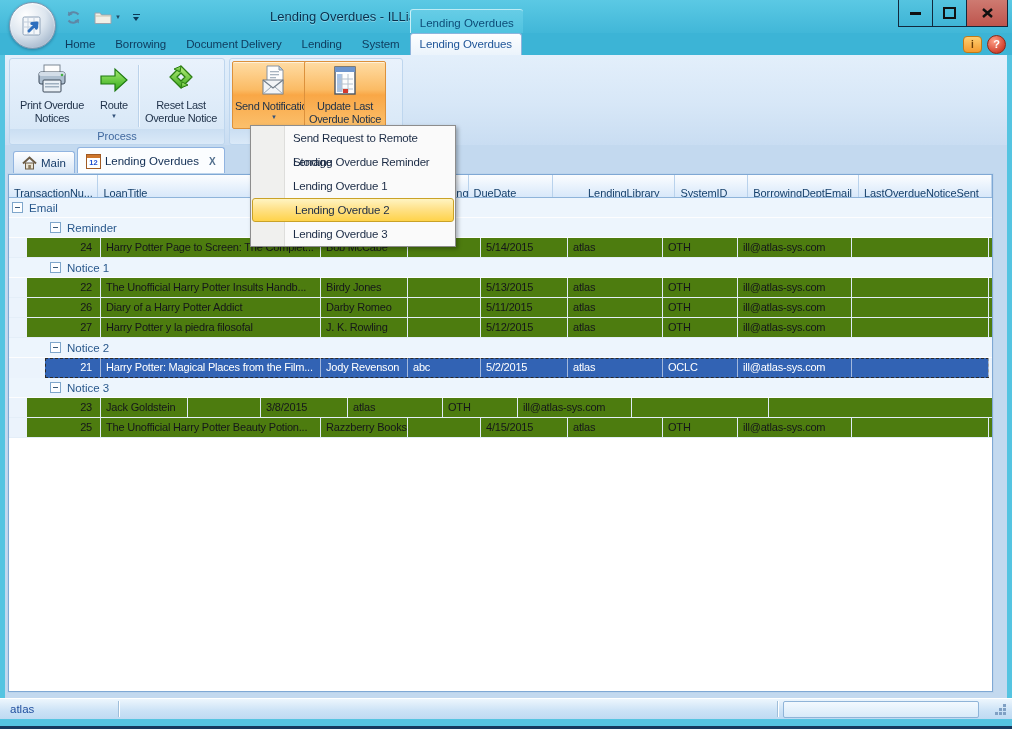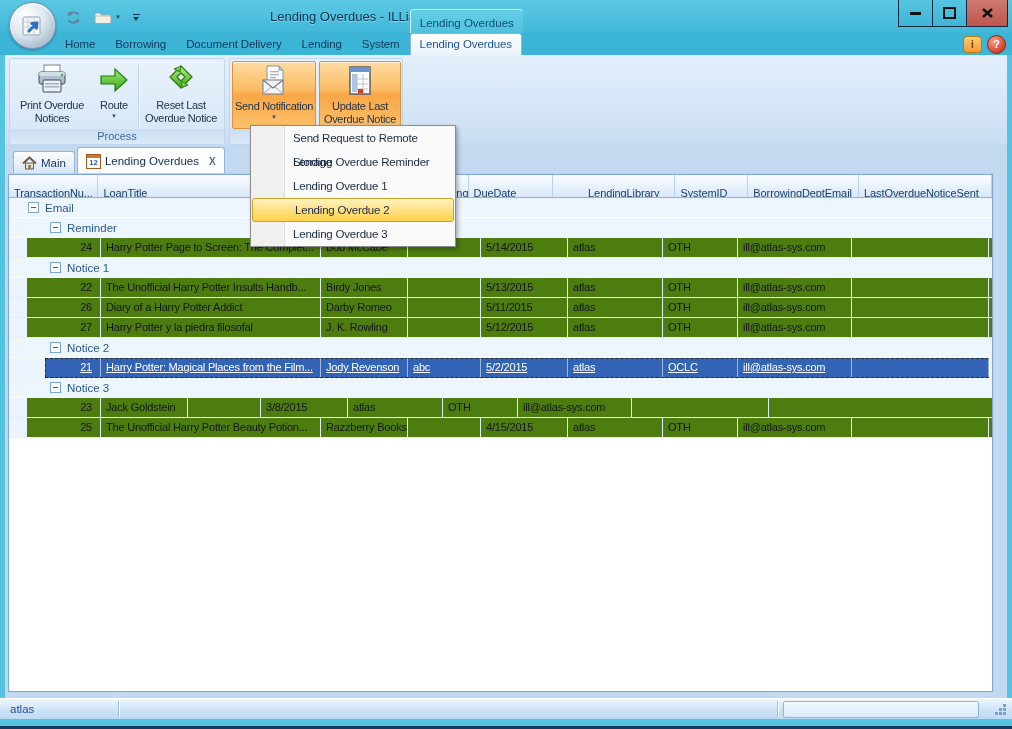--- a/index.html
+++ b/index.html
@@ -70,37 +70,37 @@
               border:1px solid #7FA8D4;box-shadow:0 0 0 1px #BCD4EC;}
   .grid-header{display:flex;height:22px;background:linear-gradient(#FBFDFF,#D8E8FA);
                border-bottom:1px solid #8FB4DA;}
   .hcell{box-sizing:border-box;height:22px;line-height:21px;padding:8px 5px;font-size:11px;
          letter-spacing:-.1px;color:#16406B;border-right:1px solid #B9D2EC;overflow:hidden;
          white-space:nowrap;}
   .hcell:nth-child(4){padding-left:44px;}
   #grid-body{position:relative;}
   .row{position:relative;height:20px;box-sizing:border-box;overflow:hidden;}
   .row.group{background:#EDF5FD;border-bottom:1px solid #FDFDFE;display:flex;align-items:center;}
-  .row.group.lvl0{padding-left:19px;}
+  .row.group.lvl0{padding-left:3px;}
   .row.group.lvl1{padding-left:41px;}
   .cbox{width:11px;height:11px;box-sizing:border-box;border:1px solid #7FA6CB;background:#FDFEFF;
         display:inline-block;position:relative;}
   .cbox::after{content:"";position:absolute;left:2px;right:2px;top:4px;height:1px;background:#3A5A7A;}
   .row.group .grp-label{font-size:11.5px;color:#29588C;margin-left:6px;}
   .row.data{background:#4d7c0f;border-bottom:1px solid #E4EEF8;}
   .row.data .gutter{position:absolute;left:0;top:0;bottom:0;width:18px;background:#EBF3FC;}
   .row.data .cells{position:relative;display:flex;height:100%;z-index:1;}
   .cell{box-sizing:border-box;height:19px;line-height:19px;padding:0 5px;font-size:11px;
         letter-spacing:-.2px;color:#15171A;border-right:1px solid #E0EBF7;overflow:hidden;
         white-space:nowrap;}
   .cell.num{text-align:right;padding-right:8px;}
   .sel-box{position:absolute;left:36px;right:3px;top:0;bottom:0;background:#3263B4;
            border:1px dashed #2A2A2A;box-sizing:border-box;}
   .row.sel{background:#EBF3FC;border-bottom:none;}
-  .row.sel .cell{color:#FFFFFF;border-right-color:rgba(255,255,255,.55);text-decoration:underline;}
+  .row.sel .cell{color:#FFFFFF;border-right-color:rgba(255,255,255,.55);}
   
   .statusbar{position:absolute;left:0;top:698px;width:1012px;height:20px;
              background:linear-gradient(#EDF6FD,#CBE2F6 60%,#BFDAF2);border-top:1px solid #FFFFFF;}
   .status-text{position:absolute;left:10px;top:0;height:20px;line-height:20px;font-size:11.5px;color:#1F4E9E;}
   .sdiv{position:absolute;top:2px;width:1px;height:16px;background:#9FBEDA;border-right:1px solid #fff;}
   .status-panel{position:absolute;left:783px;top:2px;width:194px;height:15px;border:1px solid #8FB4D8;
                 border-radius:2px;background:linear-gradient(#F2F9FE,#D8EAF9);}
   .grip{position:absolute;right:5px;top:4px;}
   .bottom-line{position:absolute;left:0;top:726px;width:1012px;height:3px;background:#16395E;}
   
@@ -235,21 +235,21 @@
           <rect x="13" y="6" width="9" height="1.3" fill="#A8B4C0"></rect>
           <rect x="13" y="9" width="9" height="1.3" fill="#A8B4C0"></rect>
           <rect x="13" y="12" width="6" height="1.3" fill="#A8B4C0"></rect>
           <rect x="6" y="15" width="20" height="14" fill="#F2F4F6" stroke="#717D89"></rect>
           <path d="M6 15 l10 8 10-8" fill="none" stroke="#717D89" stroke-width="1.2"></path>
           <path d="M6 29 l8-7 M26 29 l-8-7" fill="none" stroke="#9AA6B2"></path>
         </svg>
         <div class="blabel" style="white-space:nowrap;">Send Notification</div>
         <div class="barrow">▼</div>
       </div>
-      <div class="rbtn orange" style="left:89px;width:82px;">
+      <div class="rbtn orange" style="left:74px;width:82px;">
         <svg class="icon-svg" width="34" height="32" viewBox="0 0 34 32">
           <rect x="7" y="2" width="20" height="27" fill="#FDFDFD" stroke="#4A5664" stroke-width="1.4"></rect>
           <rect x="7" y="2" width="20" height="5" fill="#6E95CC"></rect>
           <rect x="9" y="9" width="5" height="18" fill="#A9C4E6"></rect>
           <path d="M14 9 v18 M20 9 v18 M9 14 h16 M9 19 h16 M9 24 h16" stroke="#B6C2CE" fill="none"></path>
           <rect x="15" y="24" width="5" height="4" fill="#D33A2E"></rect>
         </svg>
         <div class="blabel">Update Last Overdue Notice</div>
       </div>
       <div class="glabel-strip"></div>

